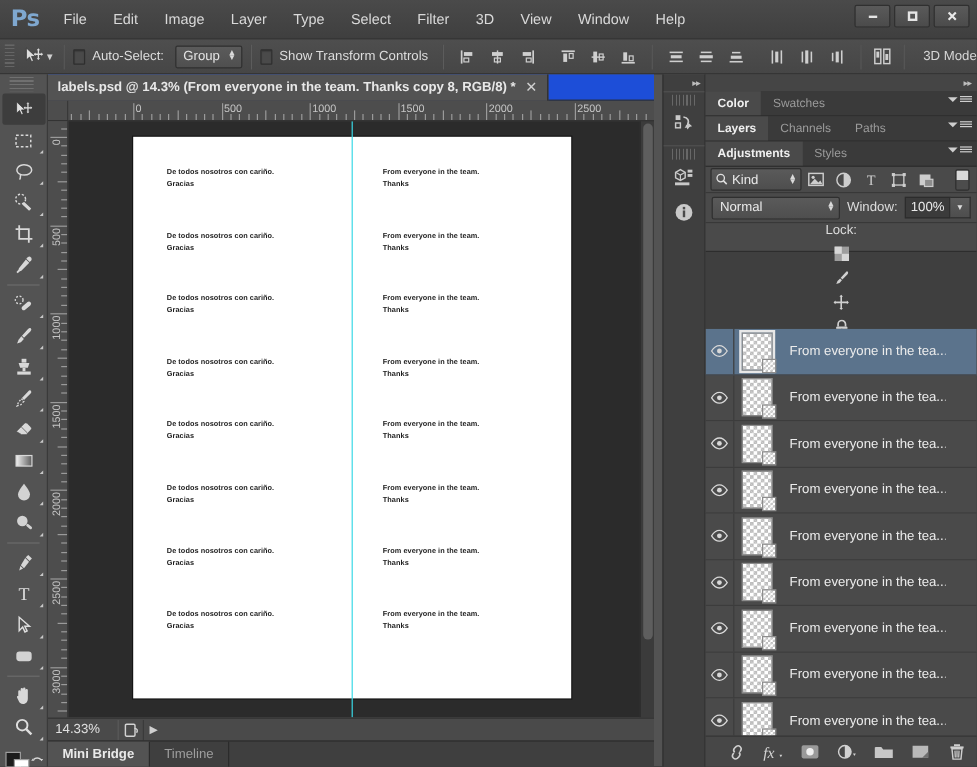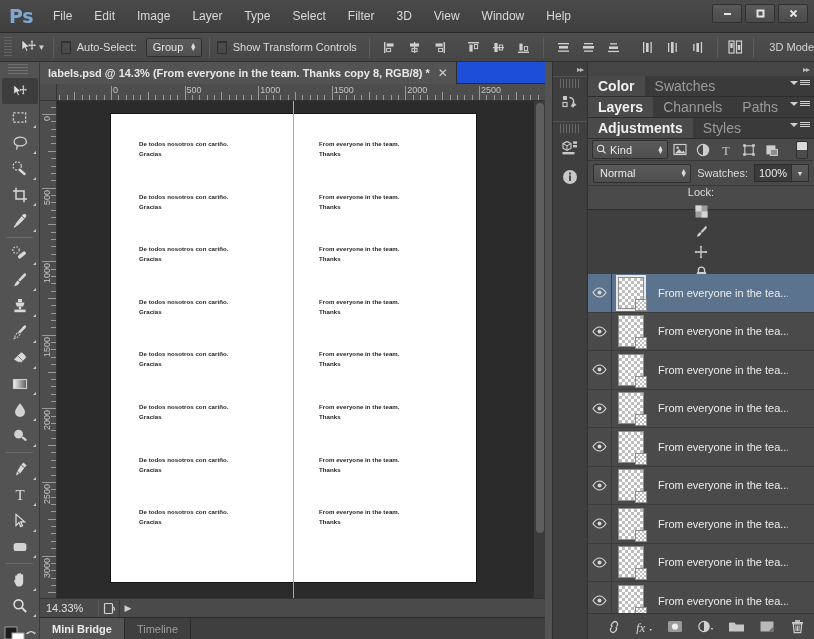--- a/index.html
+++ b/index.html
@@ -221,21 +221,21 @@
     height: 14px; display:flex; align-items:center; justify-content:flex-end;
     padding-right:5px; color:#bdbdbd; font-size:8px; letter-spacing:-1px;
     background:#454545;
   }
   .tabrow {
     height: 21px; display: flex; align-items: stretch;
     background: #3a3a3a; border-bottom: 1px solid #2d2d2d; position: relative;
   }
   .ptab {
     display: flex; align-items: center; padding: 0 10px;
-    font-size: 14px; color: #9b9b9b; white-space: nowrap;
+    font-size: 10px; color: #9b9b9b; white-space: nowrap;
   }
   .ptab.active { background: #4a4a4a; color: #f0f0f0; font-weight: bold; }
   .panel-menu {
     position: absolute; right: 4px; top: 4px;
     display: flex; align-items: center; gap: 2px; color: #cfcfcf;
   }
   .pm-tri { width:0;height:0;border-left:4px solid transparent;border-right:4px solid transparent;border-top:4px solid #cfcfcf;}
   .pm-lines { display:flex; flex-direction:column; gap:1px; }
   .pm-lines i { display:block; width:10px; height:1px; background:#cfcfcf; }
 
@@ -1001,21 +1001,21 @@
     </div>
 
     <div class="blend-row">
       <div class="blend-select">
         <span>Normal</span>
         <span class="spin">
             <span>▲</span>
             <span>▼</span>
           </span>
       </div>
-      <div class="mini-label">Swatches:</div>
+      <div class="mini-label">Window:</div>
       <div style="display:flex;align-items:center;">
         <div class="val-box">100%</div>
         <div class="val-caret">▼</div>
       </div>
     </div>
 
     <div class="lock-row">
       <div class="mini-label">Lock:</div>
       <div>
         <svg width="13" height="13" viewBox="0 0 13 13">

